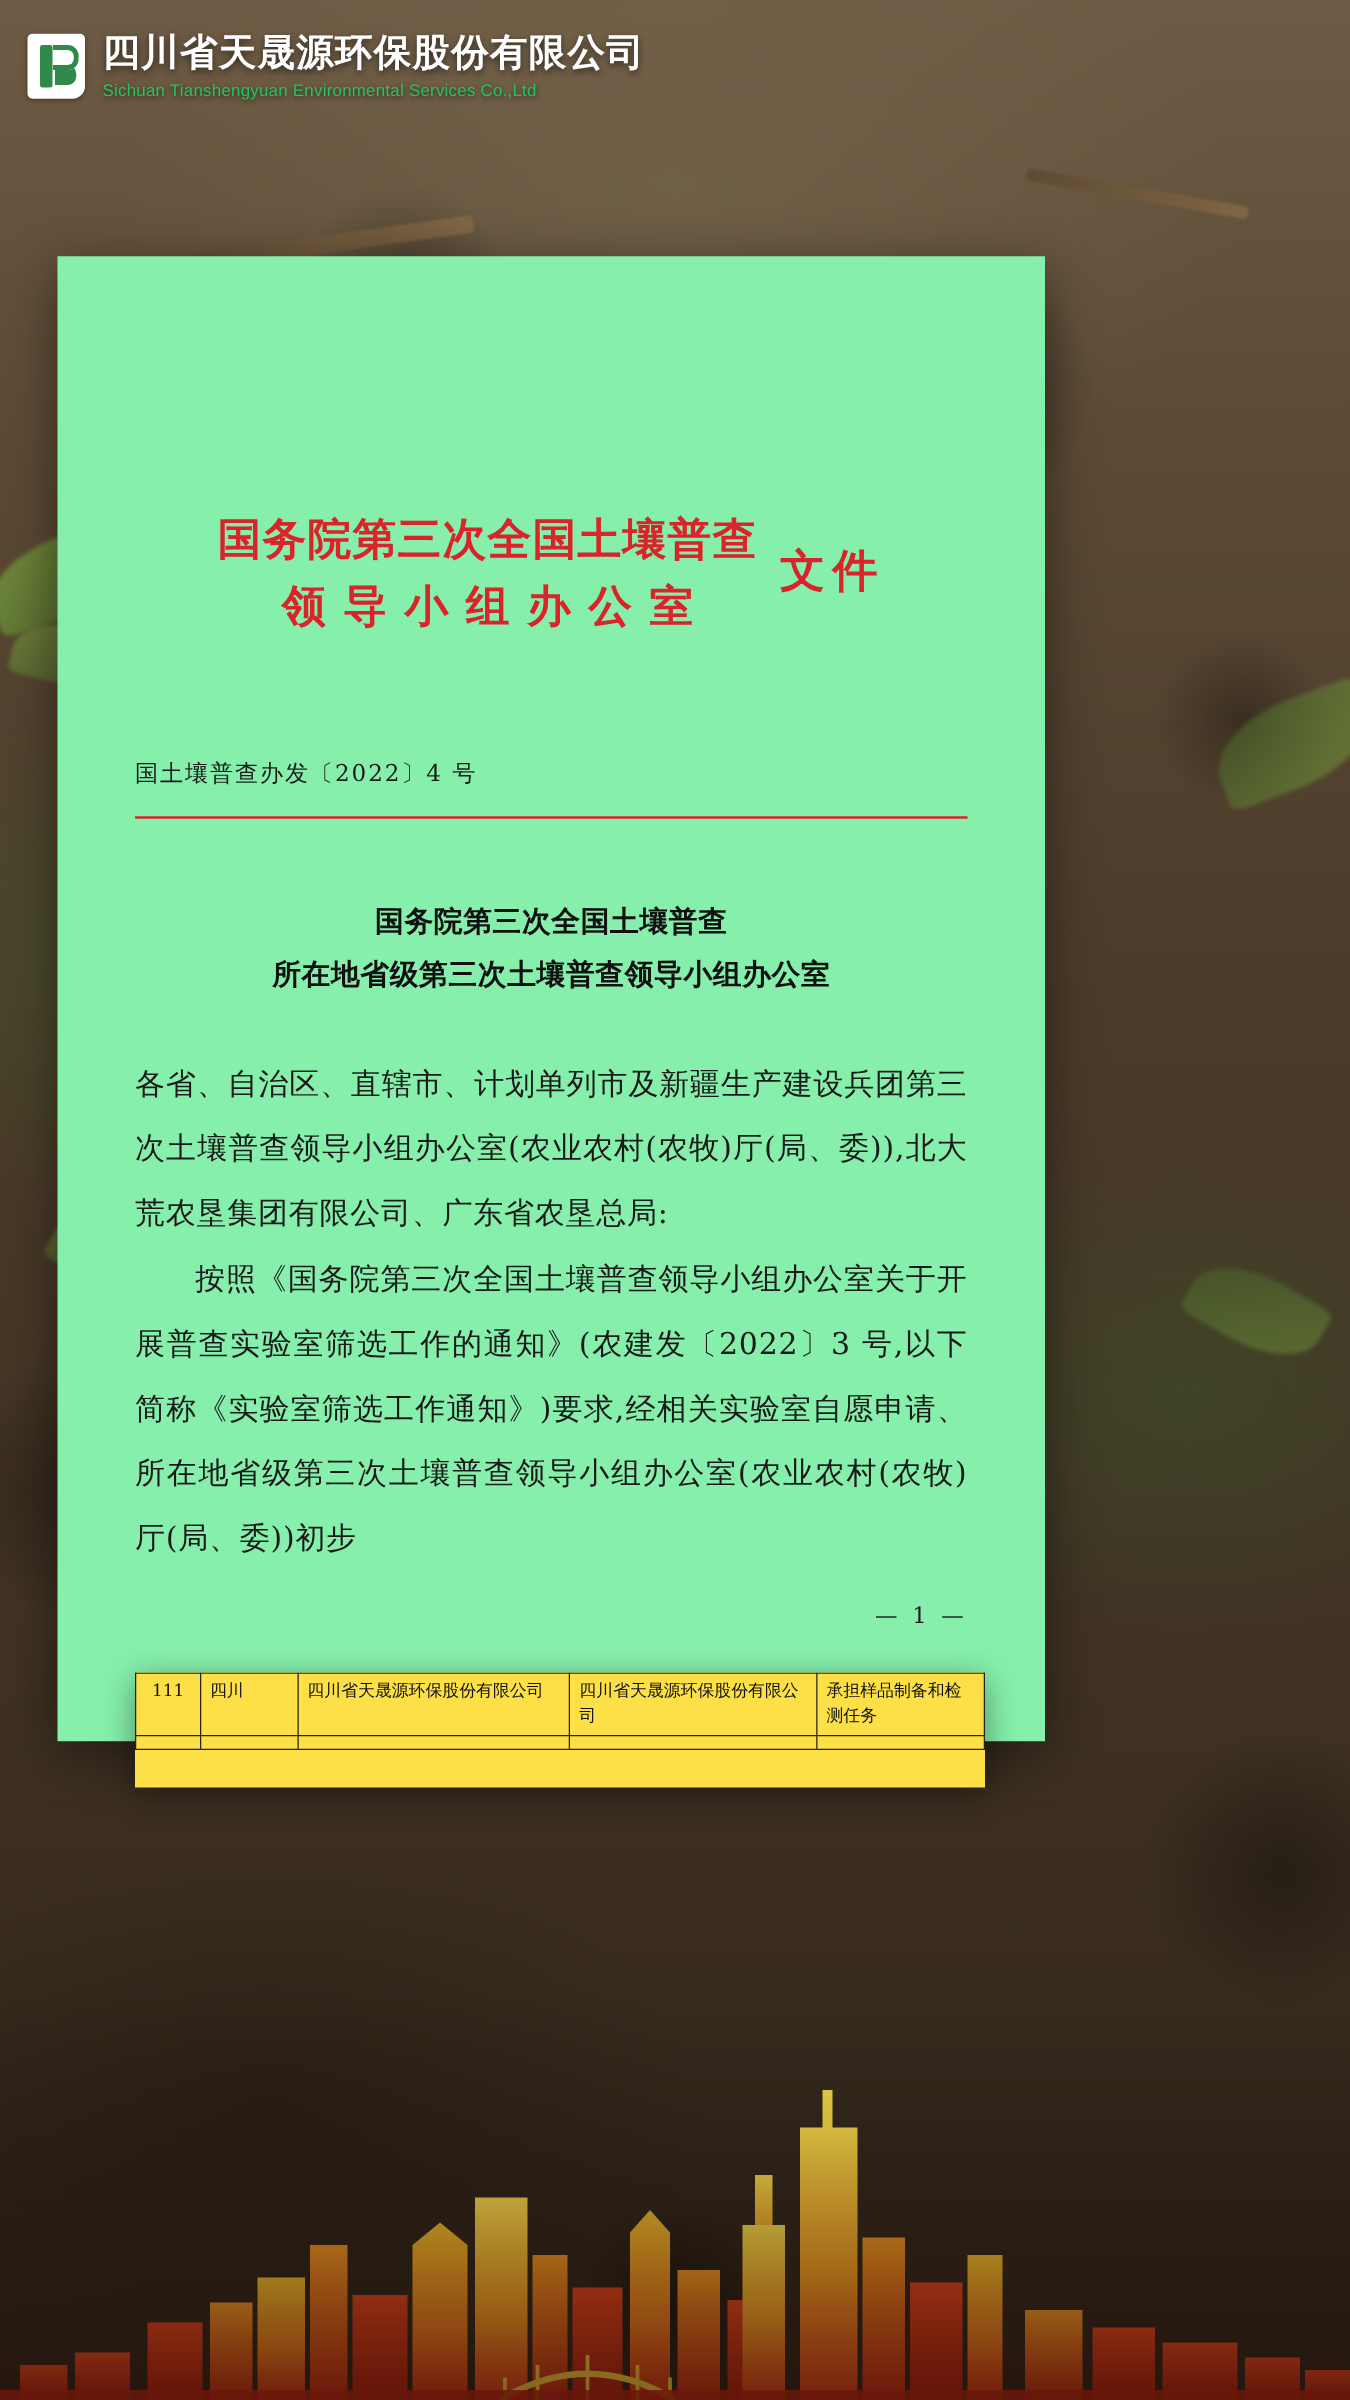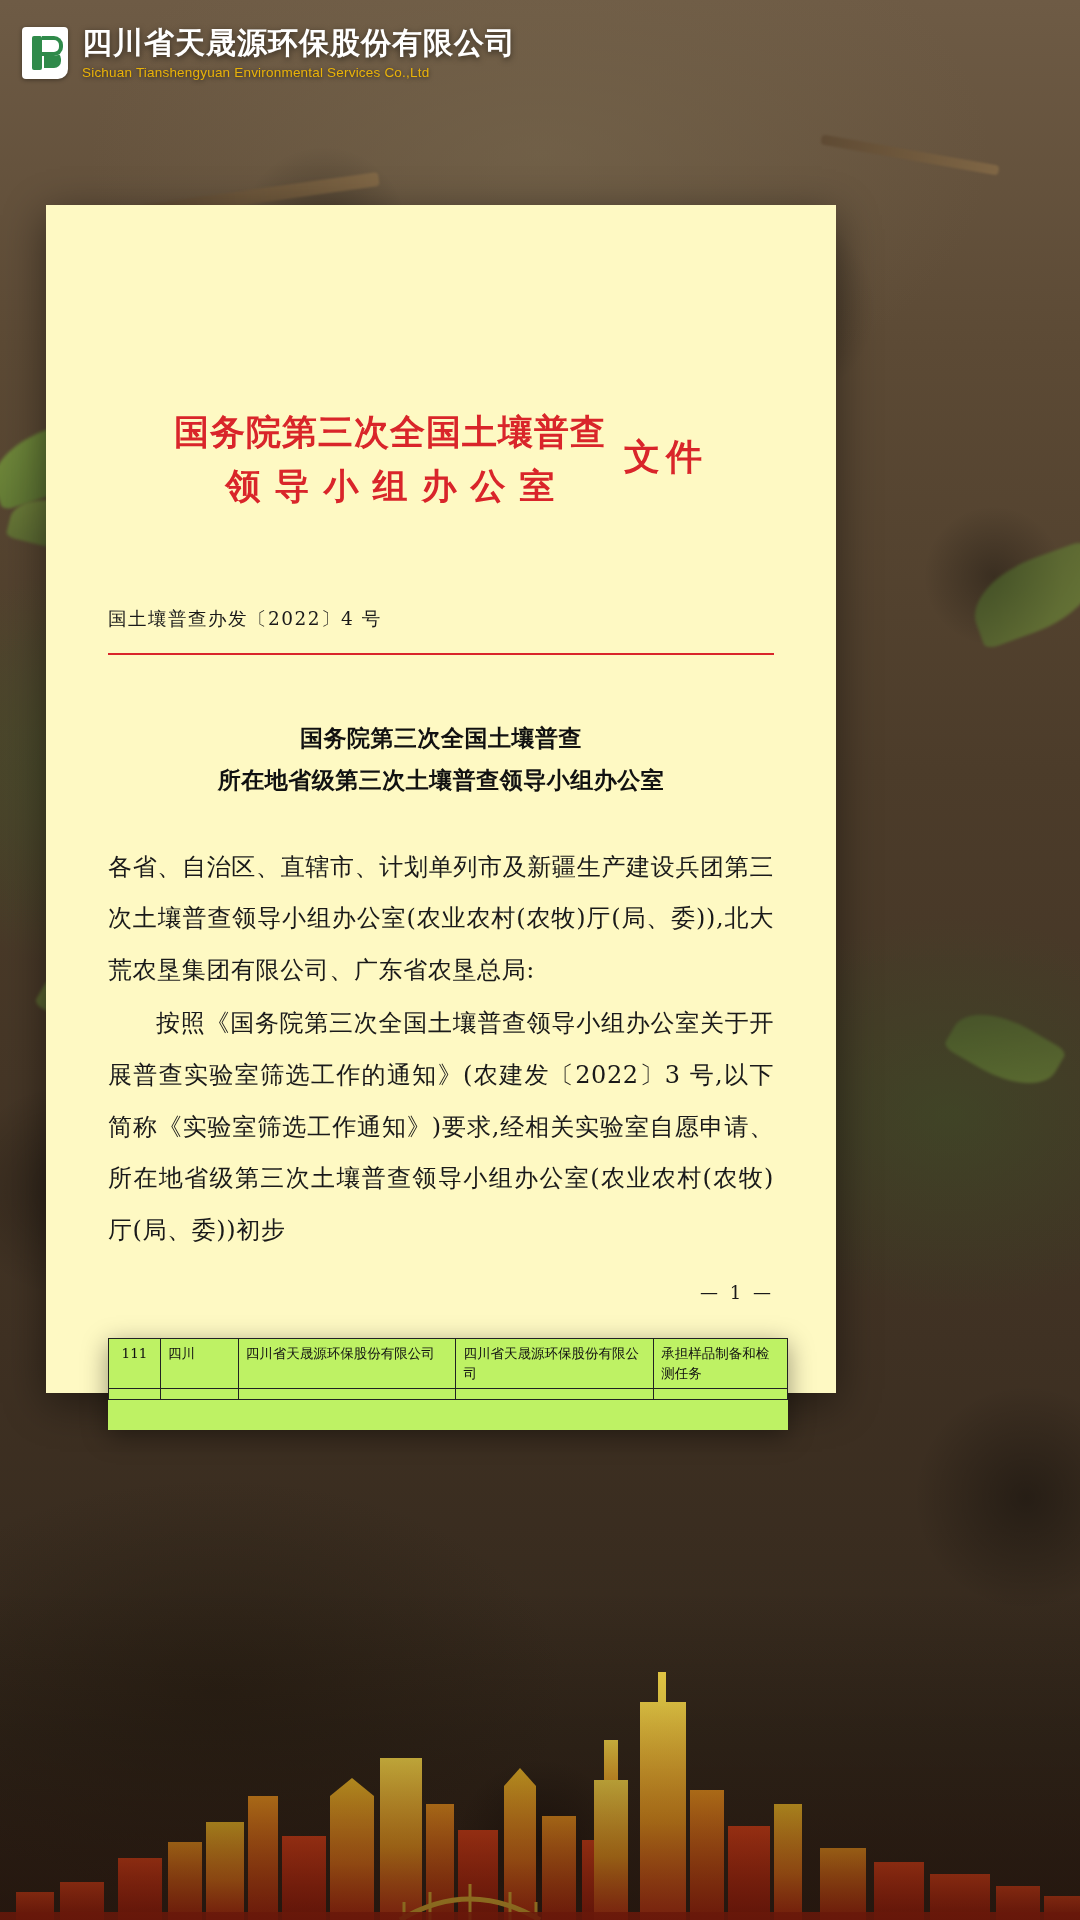--- a/index.html
+++ b/index.html
@@ -97,34 +97,34 @@
   .brand-text { line-height: 1.15; }
   .brand-cn {
     font-size: 30px;
     font-weight: 700;
     color: #ffffff;
     letter-spacing: 1px;
     text-shadow: 0 2px 6px rgba(0,0,0,.55);
   }
   .brand-en {
     font-size: 13.5px;
-    color: #eab308;
+    color: #22c55e;
     letter-spacing: .2px;
     margin-top: 4px;
     text-shadow: 0 1px 4px rgba(0,0,0,.6);
   }
 
   
   .doc-sheet {
     position: absolute;
     left: 46px;
     top: 205px;
     width: 790px;
     height: 1188px;
-    background: #fef9c3;
+    background: #86efac;
     box-shadow: 0 10px 40px rgba(0,0,0,.45);
     padding: 0 62px;
     overflow: hidden;
   }
   .doc-redhead {
     margin-top: 200px;
     display: flex;
     align-items: center;
     justify-content: center;
     gap: 18px;
@@ -195,21 +195,21 @@
     letter-spacing: 3px;
   }
 
   
   .table-sheet {
     position: absolute;
     left: 108px;
     top: 1338px;
     width: 680px;
     height: 92px;
-    background: #bef264;
+    background: #fde047;
     box-shadow: 0 6px 24px rgba(0,0,0,.4);
     overflow: hidden;
   }
   .tbl {
     width: 100%;
     border-collapse: collapse;
     font-family: "DejaVu Serif", "Liberation Serif", serif;
     font-size: 13.5px;
     color: #111;
   }

